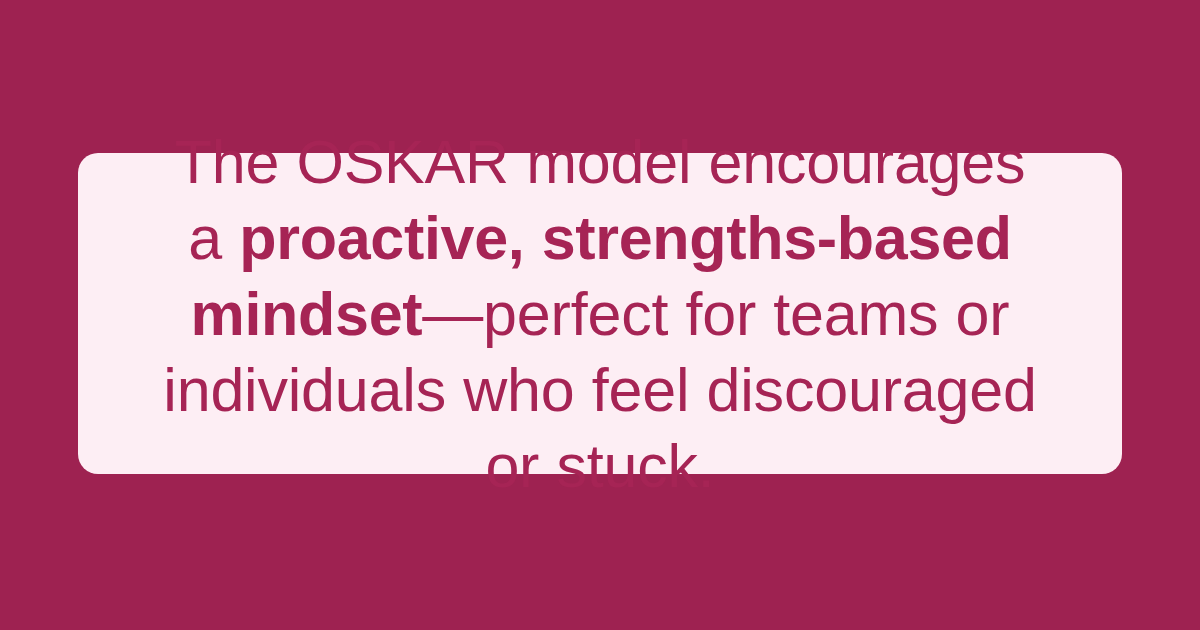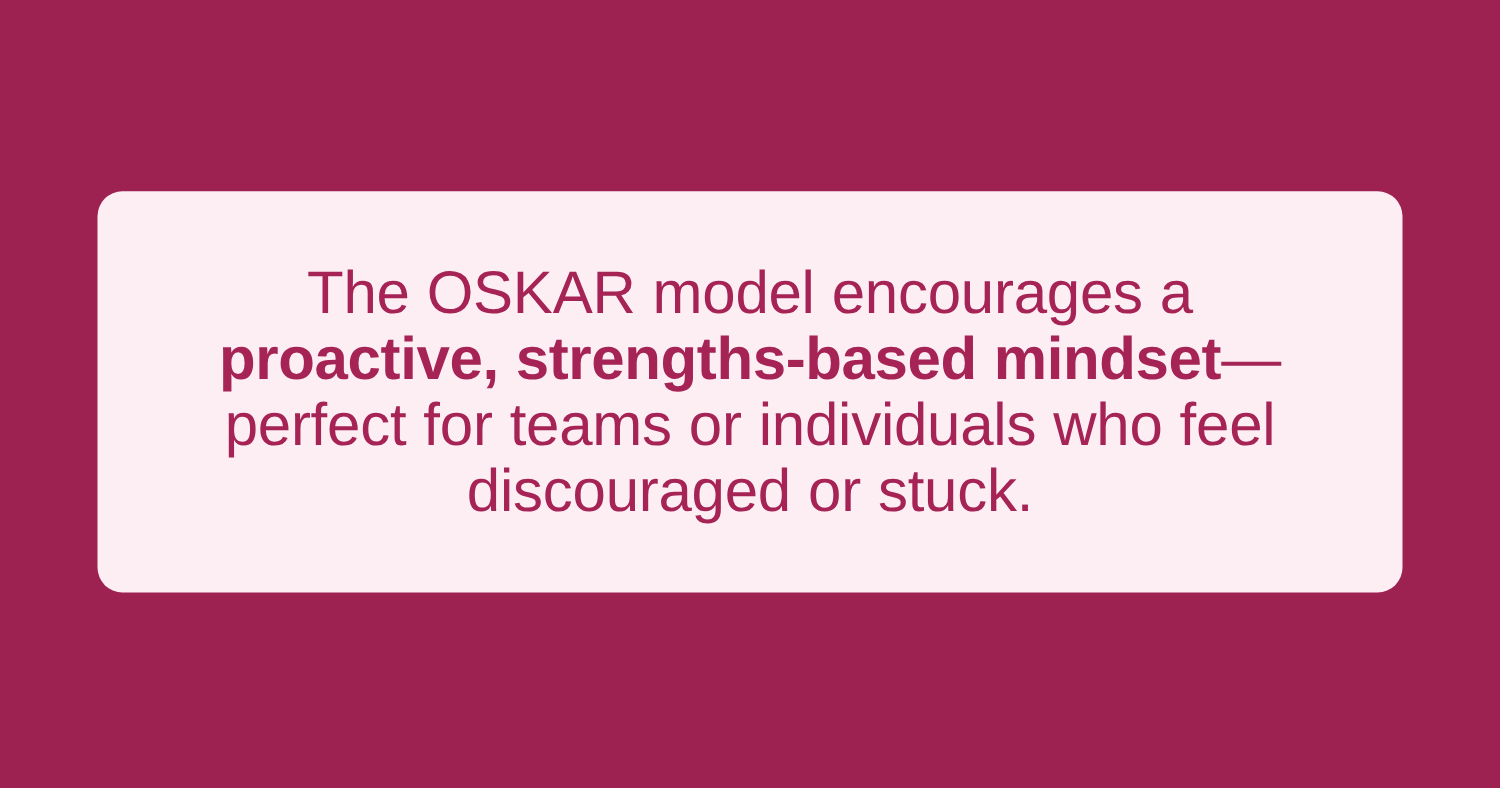--- a/index.html
+++ b/index.html
@@ -35,22 +35,22 @@
     display: flex;
     align-items: center;
     justify-content: center;
     box-sizing: border-box;
     padding: 24px 52px;
   }
 
   #quote-text {
     margin: 0;
     text-align: center;
-    font-size: 48px;
-    line-height: 53px;
+    font-size: 61px;
+    line-height: 76px;
     letter-spacing: -0.2px;
     color: #a62455;
     font-weight: 400;
     max-width: 900px;
     word-spacing: 0.5px;
   }
 
   #quote-text .em {
     font-weight: 700;
     letter-spacing: -0.3px;

